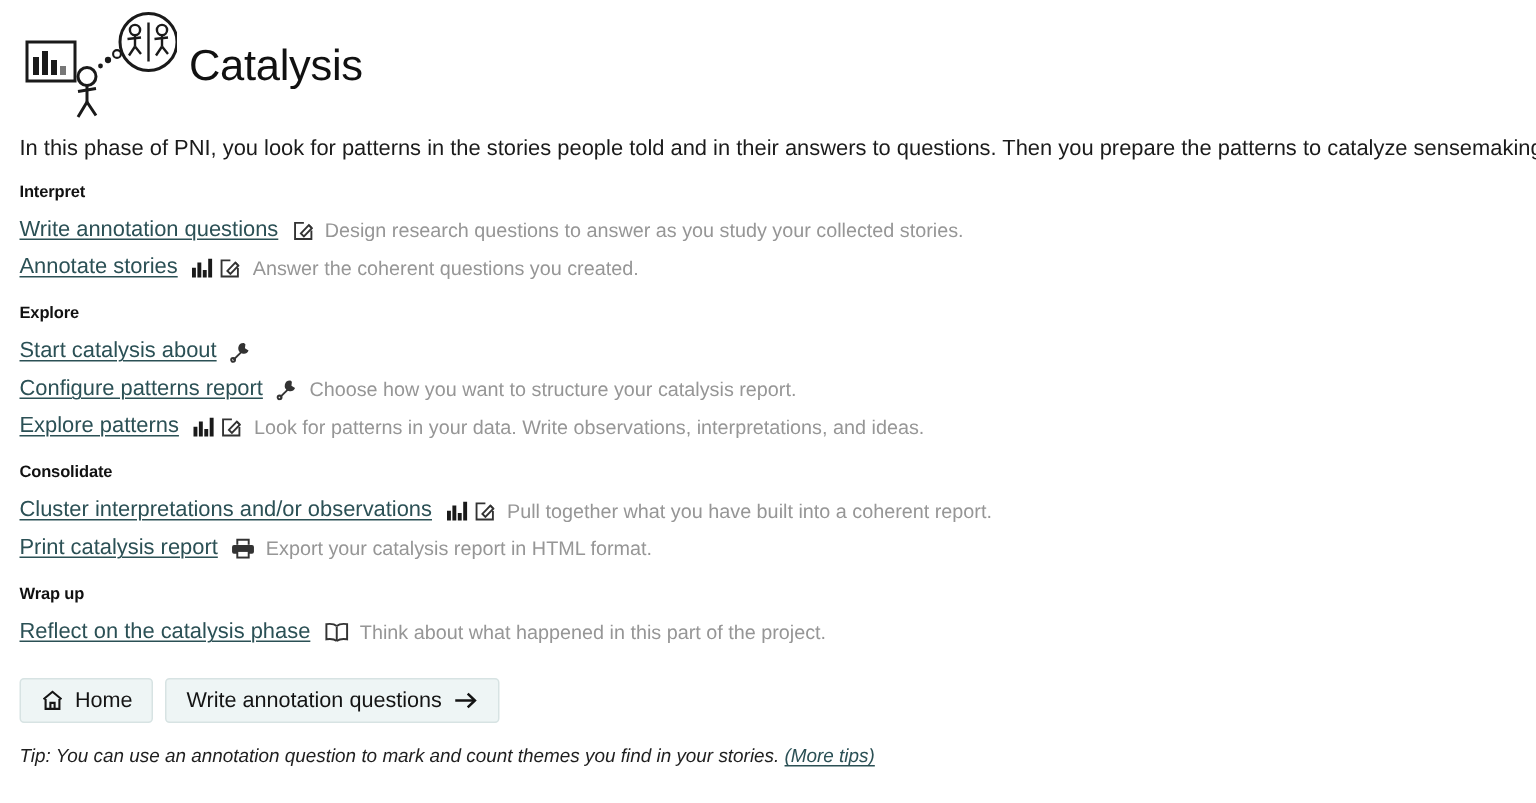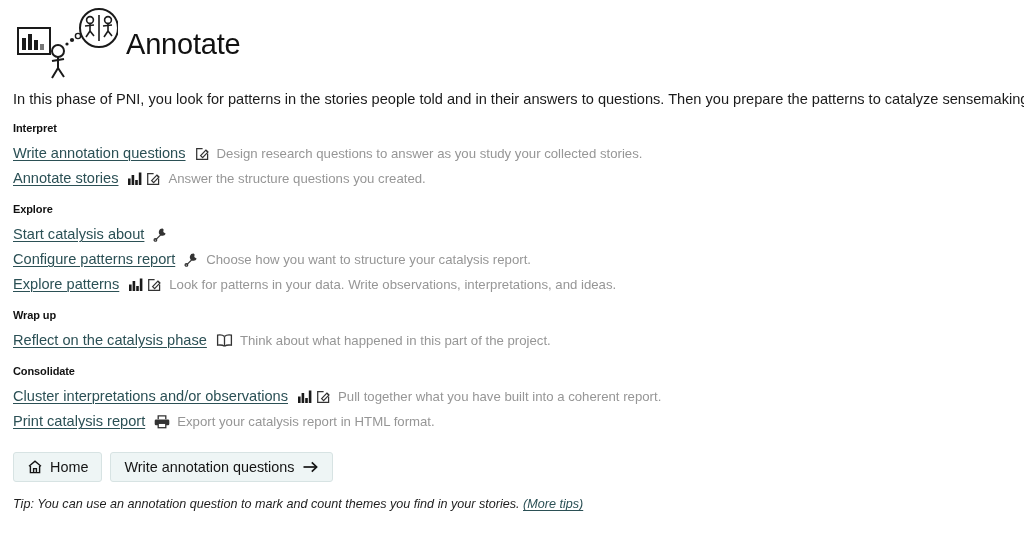--- a/index.html
+++ b/index.html
@@ -157,21 +157,21 @@
         <path d="M76 17.5 L76 25" stroke-width="1.6"></path>
         <path d="M71 20 L80 19" stroke-width="1.6"></path>
         <path d="M76 25 L72 31 M76 25 L80 30" stroke-width="1.6"></path>
 
         <circle cx="94" cy="14" r="3.4" stroke-width="1.6" fill="#fff"></circle>
         <path d="M94 17.5 L94 25" stroke-width="1.6"></path>
         <path d="M89 20 L98 19" stroke-width="1.6"></path>
         <path d="M94 25 L90 31 M94 25 L98 30" stroke-width="1.6"></path>
       </svg>
     </span>
-    <div class="app-title">Annotate</div>
+    <div class="app-title">Catalysis</div>
   </div>
 
   <div class="intro">In this phase of PNI, you look for patterns in the stories people told and in their answers to questions. Then you prepare the patterns to catalyze sensemaking.</div>
 
   <div id="sections-root">
       <div class="section">
         <div class="section-title">Interpret</div>
         <div class="row">
           <span class="task-link">Write annotation questions</span>
           <span class="icons">
@@ -197,21 +197,21 @@
               </svg>
             </span>
             <span>
               <svg width="15" height="15" viewBox="0 0 15 15" fill="none" stroke="#333" stroke-width="1.25">
                 <path d="M12.6 7.6 L12.6 13.3 L1.7 13.3 L1.7 2.6 L7.6 2.6"></path>
                 <path d="M5.6 9.6 L10.9 4.1 L12.9 6.1 L7.6 11.6 Z" fill="#fff"></path>
                 <path d="M10.9 4.1 L12.9 6.1"></path>
               </svg>
             </span>
           </span>
-          <span class="desc">Answer the structure questions you created.</span>
+          <span class="desc">Answer the coherent questions you created.</span>
         </div>
       </div>
       <div class="section">
         <div class="section-title">Explore</div>
         <div class="row">
           <span class="task-link">Start catalysis about</span>
           <span class="icons">
             <span>
               <svg width="15" height="15" viewBox="0 0 15 15" fill="none" stroke="#333" stroke-width="1.3">
                 <path d="M9.6 1.6 a3.6 3.6 0 1 0 3.1 5.1 l-2.4 -1.6 0.3 -2.6 Z" fill="#333" stroke="none"></path>
@@ -250,36 +250,20 @@
                 <path d="M12.6 7.6 L12.6 13.3 L1.7 13.3 L1.7 2.6 L7.6 2.6"></path>
                 <path d="M5.6 9.6 L10.9 4.1 L12.9 6.1 L7.6 11.6 Z" fill="#fff"></path>
                 <path d="M10.9 4.1 L12.9 6.1"></path>
               </svg>
             </span>
           </span>
           <span class="desc">Look for patterns in your data. Write observations, interpretations, and ideas.</span>
         </div>
       </div>
       <div class="section">
-        <div class="section-title">Wrap up</div>
-        <div class="row">
-          <span class="task-link">Reflect on the catalysis phase</span>
-          <span class="icons">
-            <span>
-              <svg width="17" height="15" viewBox="0 0 17 15" fill="none" stroke="#333" stroke-width="1.3">
-                <path d="M8.5 3.4 C6.8 1.9 4.2 1.7 1.6 2.1 L1.6 12.2 C4.2 11.8 6.8 12 8.5 13.3"></path>
-                <path d="M8.5 3.4 C10.2 1.9 12.8 1.7 15.4 2.1 L15.4 12.2 C12.8 11.8 10.2 12 8.5 13.3"></path>
-                <path d="M8.5 3.6 L8.5 13.1"></path>
-              </svg>
-            </span>
-          </span>
-          <span class="desc">Think about what happened in this part of the project.</span>
-        </div>
-      </div>
-      <div class="section">
         <div class="section-title">Consolidate</div>
         <div class="row">
           <span class="task-link">Cluster interpretations and/or observations</span>
           <span class="icons">
             <span>
               <svg width="15" height="15" viewBox="0 0 15 15">
                 <rect x="1" y="7.5" width="2.6" height="6.5" fill="#1a1a1a"></rect>
                 <rect x="4.6" y="4" width="2.6" height="10" fill="#1a1a1a"></rect>
                 <rect x="8.2" y="9" width="2.6" height="5" fill="#1a1a1a"></rect>
                 <rect x="11.8" y="1.5" width="2.6" height="12.5" fill="#1a1a1a"></rect>
@@ -300,20 +284,36 @@
           <span class="icons">
             <span>
               <svg width="16" height="15" viewBox="0 0 16 15" fill="none" stroke="#333" stroke-width="1.3">
                 <path d="M4.2 5.2 L4.2 1.8 L11.8 1.8 L11.8 5.2"></path>
                 <path d="M2 5.4 h12 a1.3 1.3 0 0 1 1.3 1.3 v3.2 a1.3 1.3 0 0 1 -1.3 1.3 h-12 a1.3 1.3 0 0 1 -1.3 -1.3 v-3.2 a1.3 1.3 0 0 1 1.3 -1.3 z" fill="#333" stroke="none"></path>
                 <rect x="4.2" y="9.3" width="7.6" height="4.4" fill="#fff" stroke="#333"></rect>
               </svg>
             </span>
           </span>
           <span class="desc">Export your catalysis report in HTML format.</span>
+        </div>
+      </div>
+      <div class="section">
+        <div class="section-title">Wrap up</div>
+        <div class="row">
+          <span class="task-link">Reflect on the catalysis phase</span>
+          <span class="icons">
+            <span>
+              <svg width="17" height="15" viewBox="0 0 17 15" fill="none" stroke="#333" stroke-width="1.3">
+                <path d="M8.5 3.4 C6.8 1.9 4.2 1.7 1.6 2.1 L1.6 12.2 C4.2 11.8 6.8 12 8.5 13.3"></path>
+                <path d="M8.5 3.4 C10.2 1.9 12.8 1.7 15.4 2.1 L15.4 12.2 C12.8 11.8 10.2 12 8.5 13.3"></path>
+                <path d="M8.5 3.6 L8.5 13.1"></path>
+              </svg>
+            </span>
+          </span>
+          <span class="desc">Think about what happened in this part of the project.</span>
         </div>
       </div>
     </div>
 
   <div class="button-bar">
     <div class="btn">
       <span>
         <svg width="16" height="16" viewBox="0 0 16 16" fill="none" stroke="#141414" stroke-width="1.4">
           <path d="M2 7.2 L8 2.2 L14 7.2"></path>
           <path d="M3.4 7 L3.4 13.6 L12.6 13.6 L12.6 7"></path>

